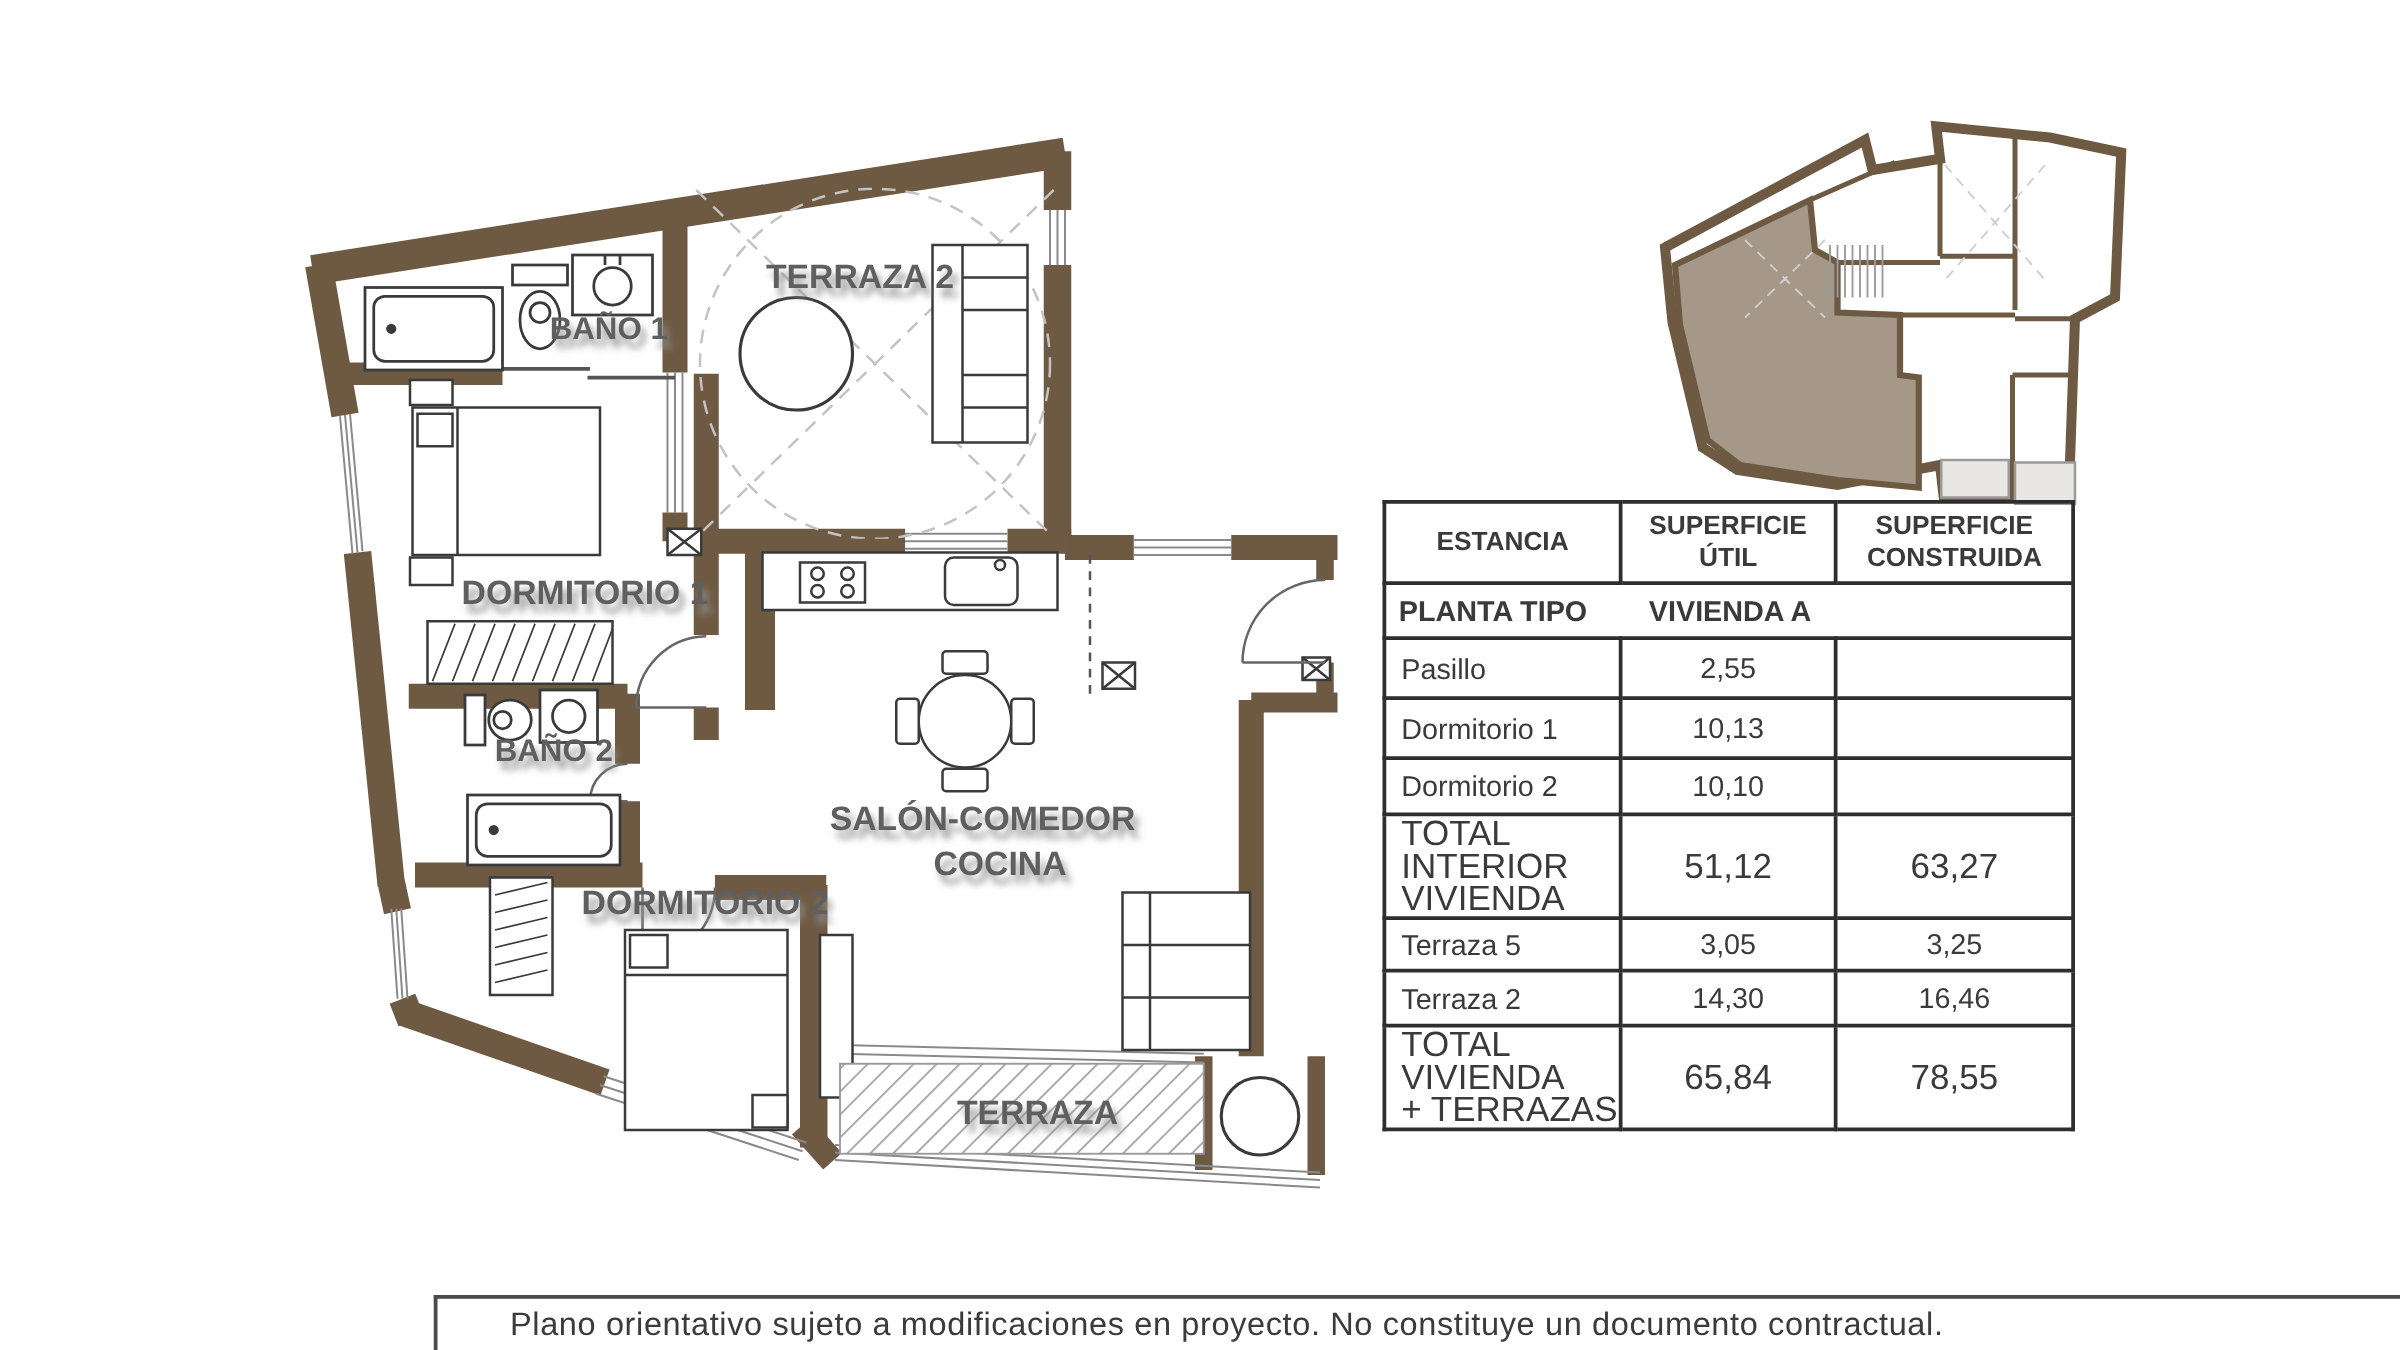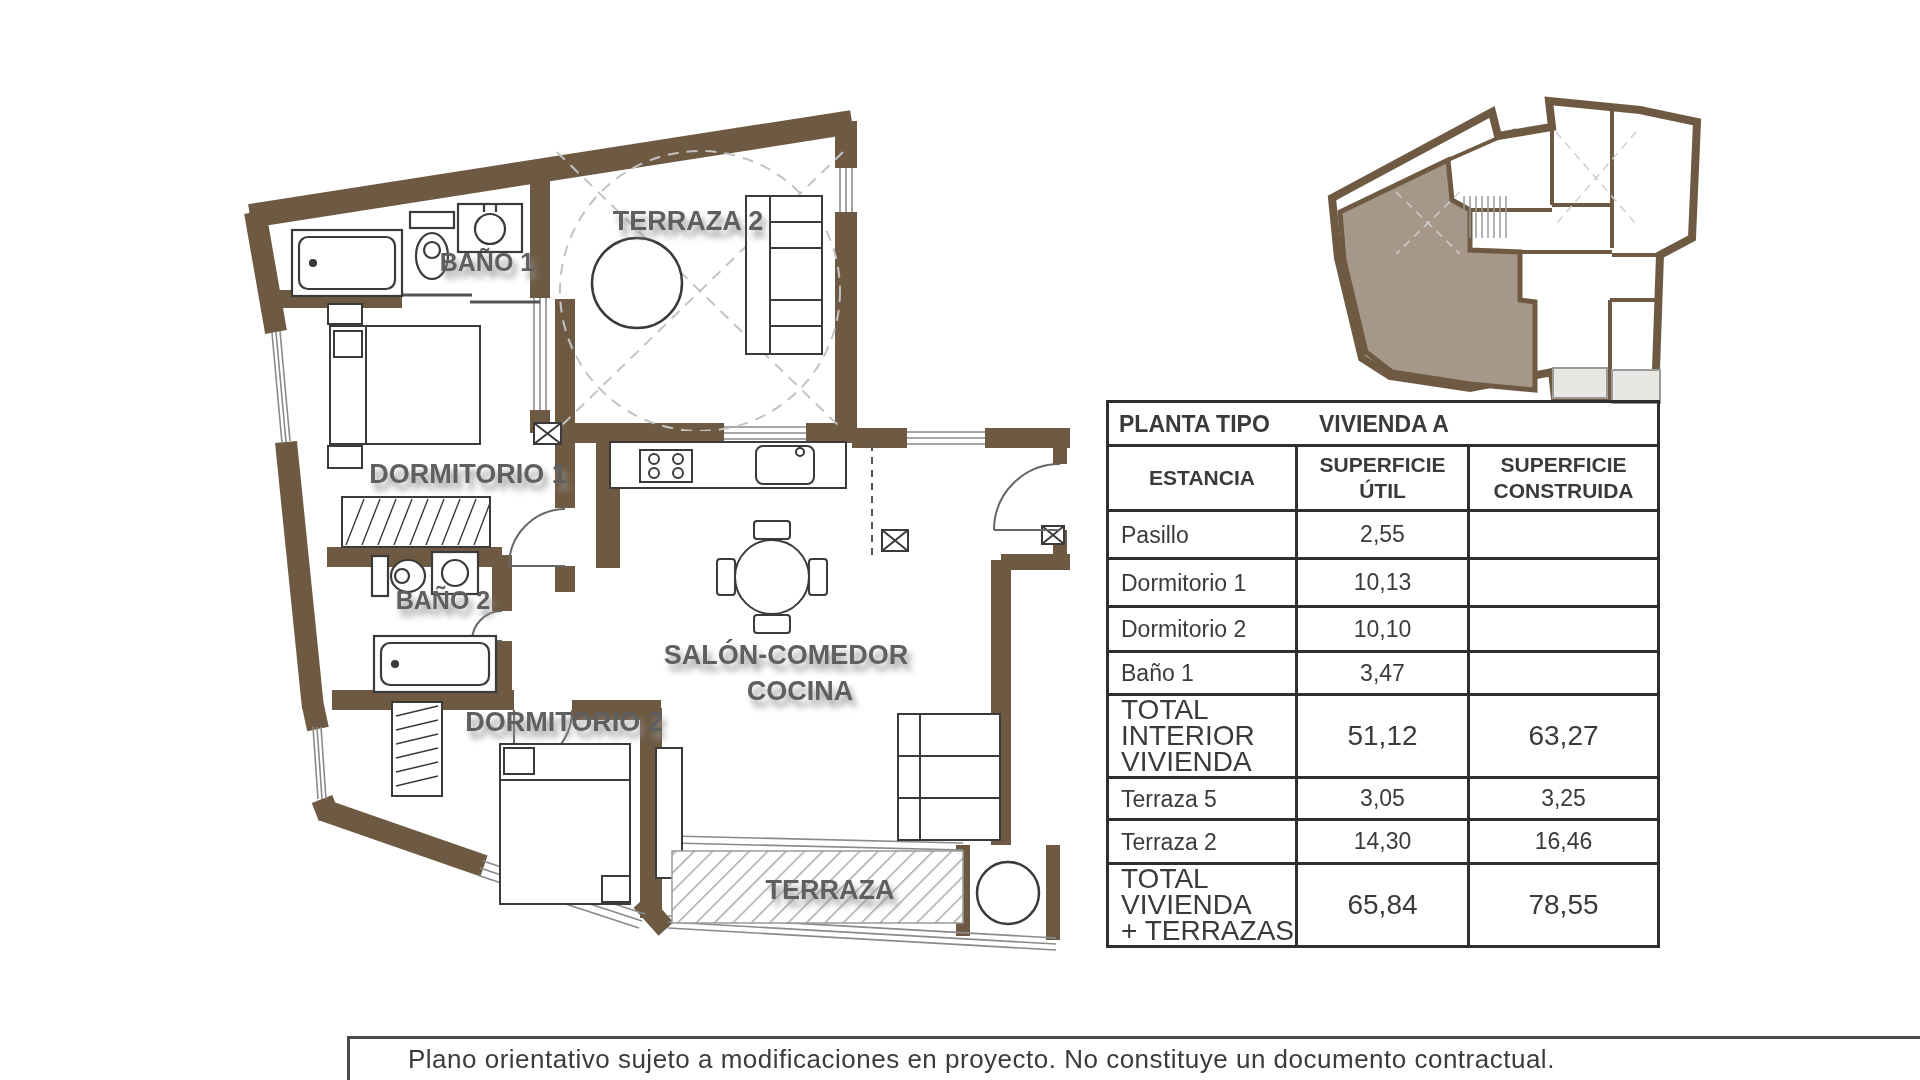--- a/index.html
+++ b/index.html
@@ -213,53 +213,48 @@
   </g>
 </svg>
 
 <table id="surface-table">
   <colgroup>
       <col style="width:189px">
       <col style="width:172px">
       <col style="width:190px">
     </colgroup>
   <thead>
+    <tr style="height:65px">
+      <th>ESTANCIA</th>
+      <th style="white-space:normal">SUPERFICIE ÚTIL</th>
+      <th style="white-space:normal">SUPERFICIE CONSTRUIDA</th>
+    </tr>
     <tr style="height:44px">
       <td id="planta-cell" colspan="3">
         <span id="planta-left">PLANTA TIPO</span>
         <span id="planta-right">VIVIENDA A</span>
       </td>
-    </tr>
-    <tr style="height:65px">
-      <th>ESTANCIA</th>
-      <th style="white-space:normal">SUPERFICIE ÚTIL</th>
-      <th style="white-space:normal">SUPERFICIE CONSTRUIDA</th>
     </tr>
   </thead>
   <tbody id="table-body">
       <tr style="height: 48px;">
         <td class="name">Pasillo</td>
         <td class="num">2,55</td>
         <td class="num"></td>
       </tr>
       <tr style="height: 48px;">
         <td class="name">Dormitorio 1</td>
         <td class="num">10,13</td>
         <td class="num"></td>
       </tr>
       <tr style="height: 45px;">
         <td class="name">Dormitorio 2</td>
         <td class="num">10,10</td>
         <td class="num"></td>
       </tr>
-      <tr style="height: 43px;">
-        <td class="name">Baño 1</td>
-        <td class="num">3,47</td>
-        <td class="num"></td>
-      </tr>
       <tr class="bold" style="height: 58px;">
         <td class="name">TOTAL INTERIOR
 VIVIENDA</td>
         <td class="num">51,12</td>
         <td class="num">63,27</td>
       </tr>
       <tr style="height: 42px;">
         <td class="name">Terraza 5</td>
         <td class="num">3,05</td>
         <td class="num">3,25</td>

